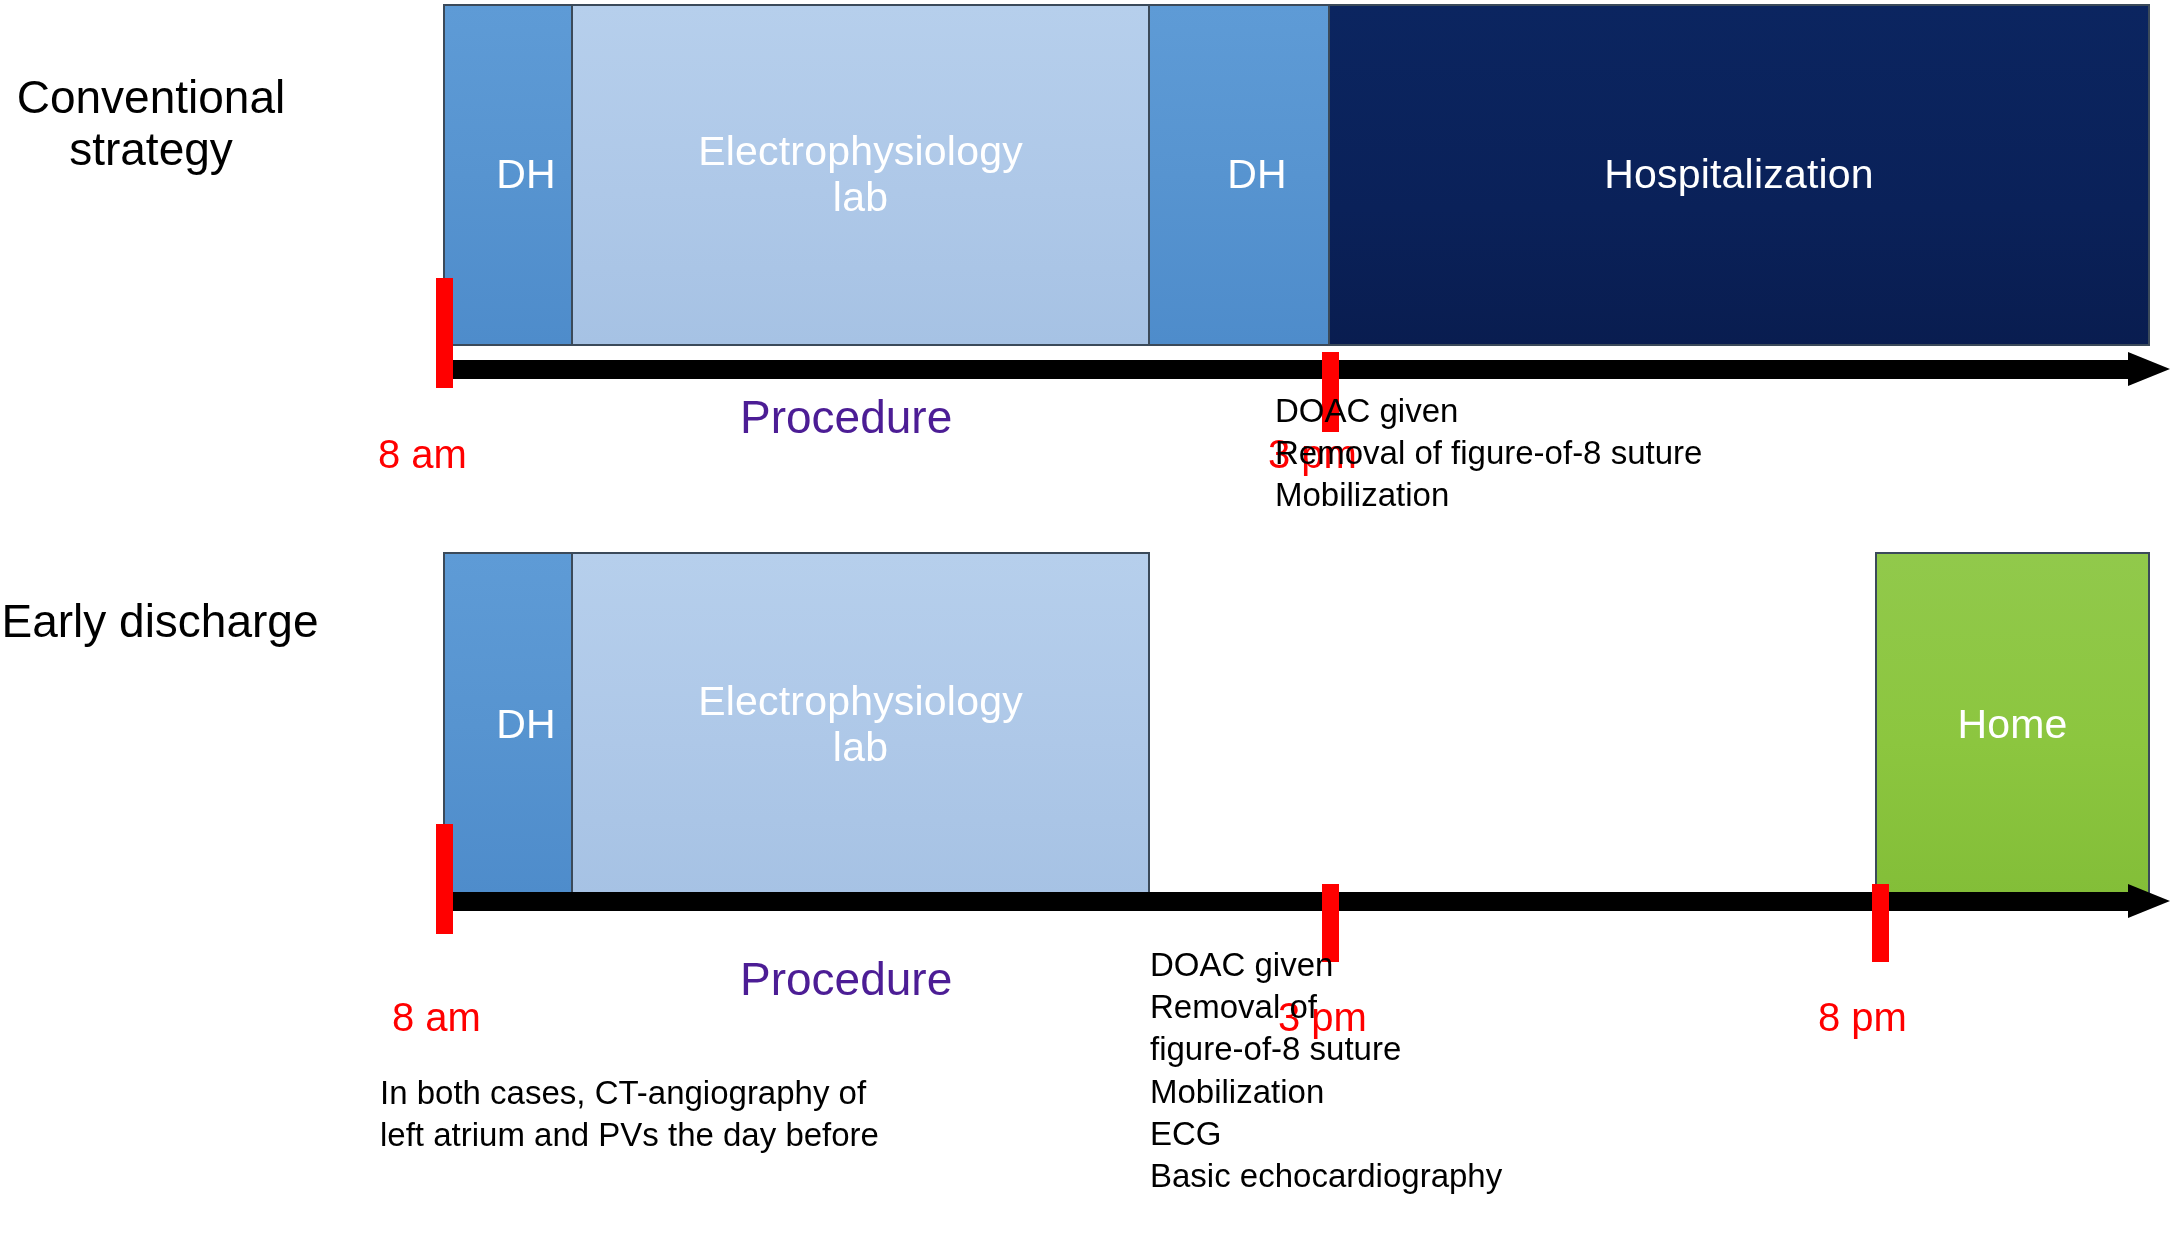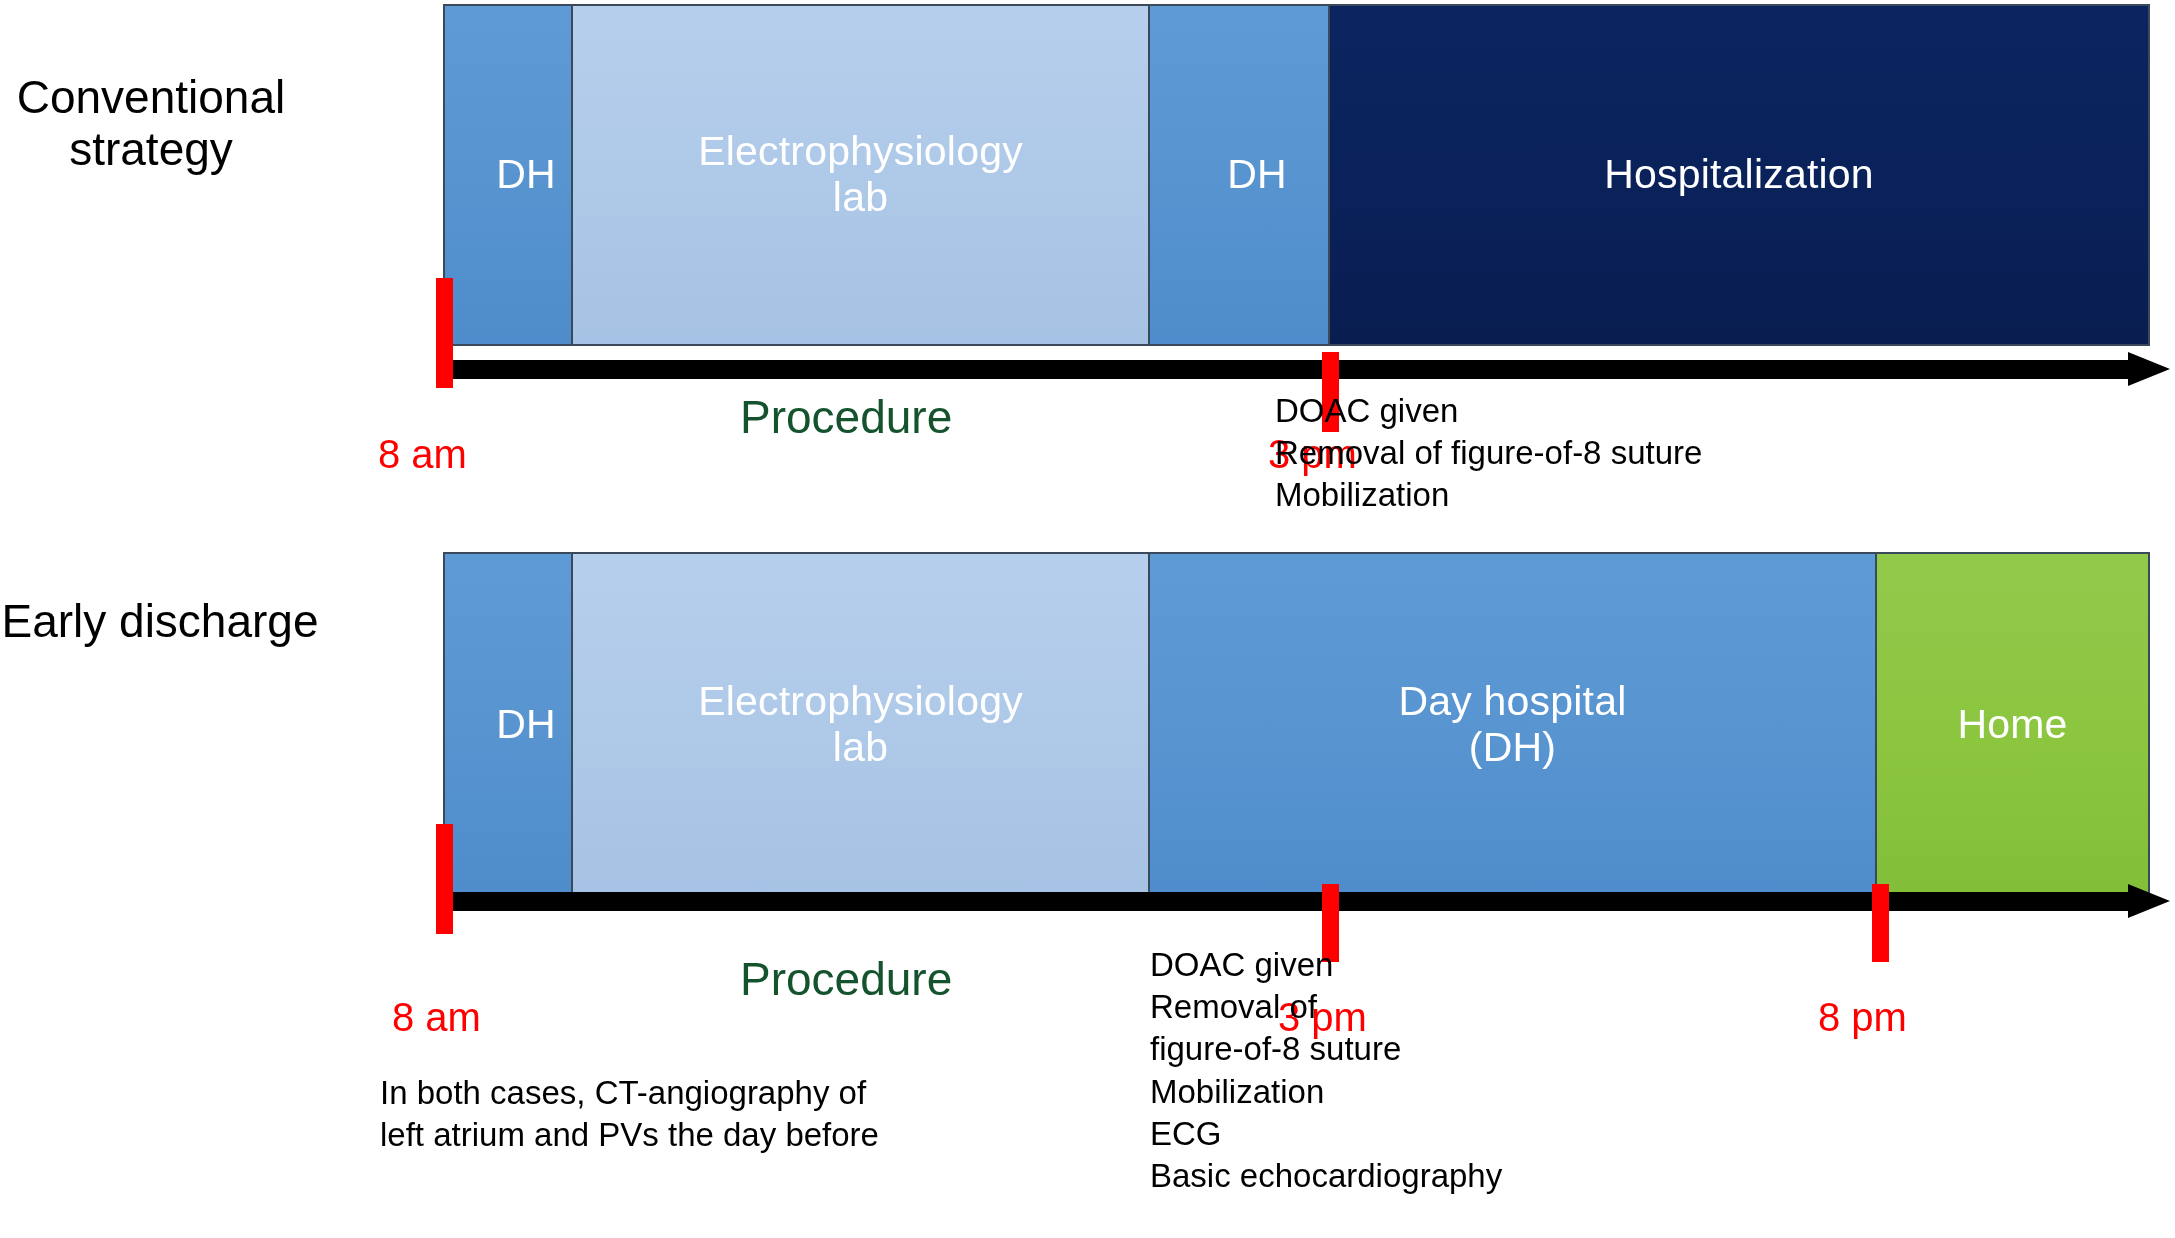--- a/index.html
+++ b/index.html
@@ -59,21 +59,21 @@
 
   
   .time-label{position:absolute;color:#FF0000;font-size:40px;white-space:nowrap;}
   #time-r1-8am{left:378px;  top:432px;}
   #time-r1-3pm{left:1268px; top:432px;}
   #time-r2-8am{left:392px;  top:995px;}
   #time-r2-3pm{left:1278px; top:995px;}
   #time-r2-8pm{left:1818px; top:995px;}
 
   
-  .proc-label{position:absolute;color:#14532d;font-size:46px;white-space:nowrap;}
+  .proc-label{position:absolute;color:#4c1d95;font-size:46px;white-space:nowrap;}
   #proc1{left:740px; top:390px;}
   #proc2{left:740px; top:952px;}
 
   
   .note{position:absolute;text-align:left;color:#000;
         font-size:33px;line-height:1.28;white-space:pre-line;}
   #note-r1{left:1275px; top:390px; width:700px;}
   #note-r2{left:1150px; top:944px; width:560px;}
   #note-ct{left:380px;  top:1072px;width:700px;}
 </style>
@@ -111,22 +111,20 @@
 Removal of figure-of-8 suture
 Mobilization</div>
 
   <div class="row-label" id="label-early">Early discharge</div>
 
   <div class="block blk-dh" id="r2-dh">DH</div>
 
   <div class="block blk-eplab" id="r2-eplab">Electrophysiology
 lab</div>
 
-  <div class="block blk-dayh" id="r2-dayh">Day hospital
-(DH)</div>
 
   <div class="block blk-home" id="r2-home">Home</div>
 
   <div class="axis" id="axis2">
     <div class="shaft"></div>
     <div class="head"></div>
   </div>
 
   <div class="tick" id="tick-r2-8am"></div>
   <div class="tick" id="tick-r2-3pm"></div>

